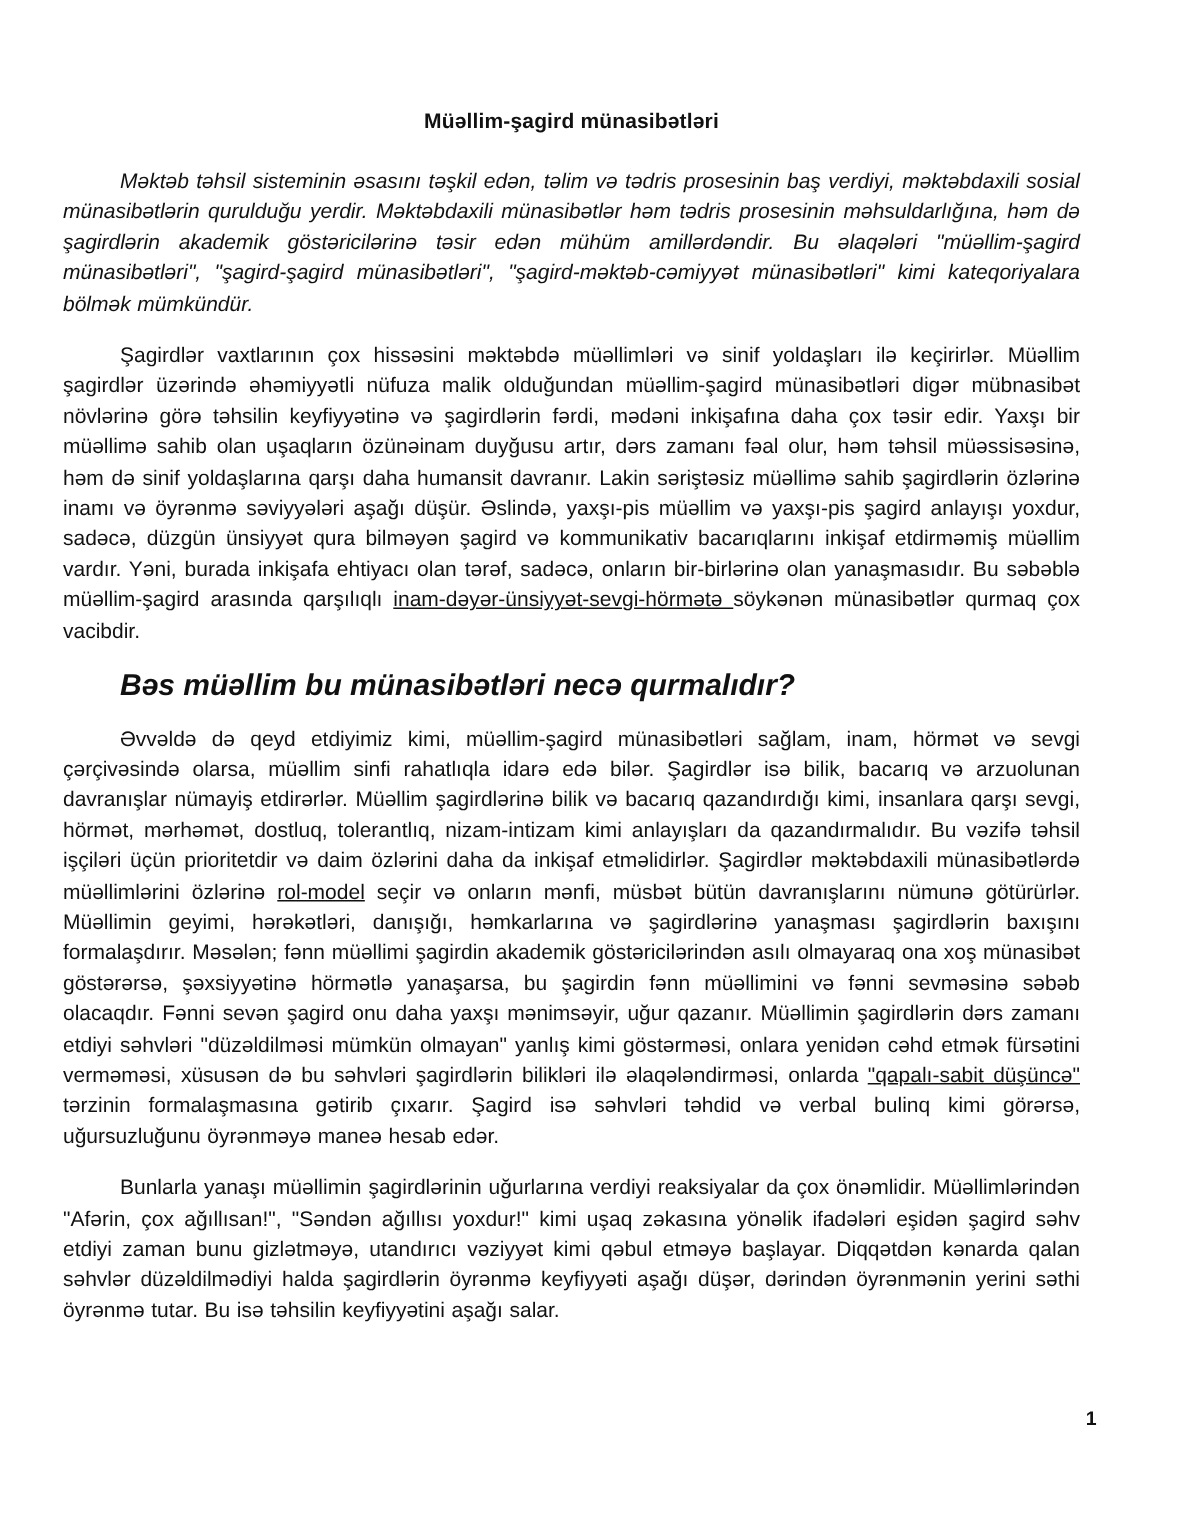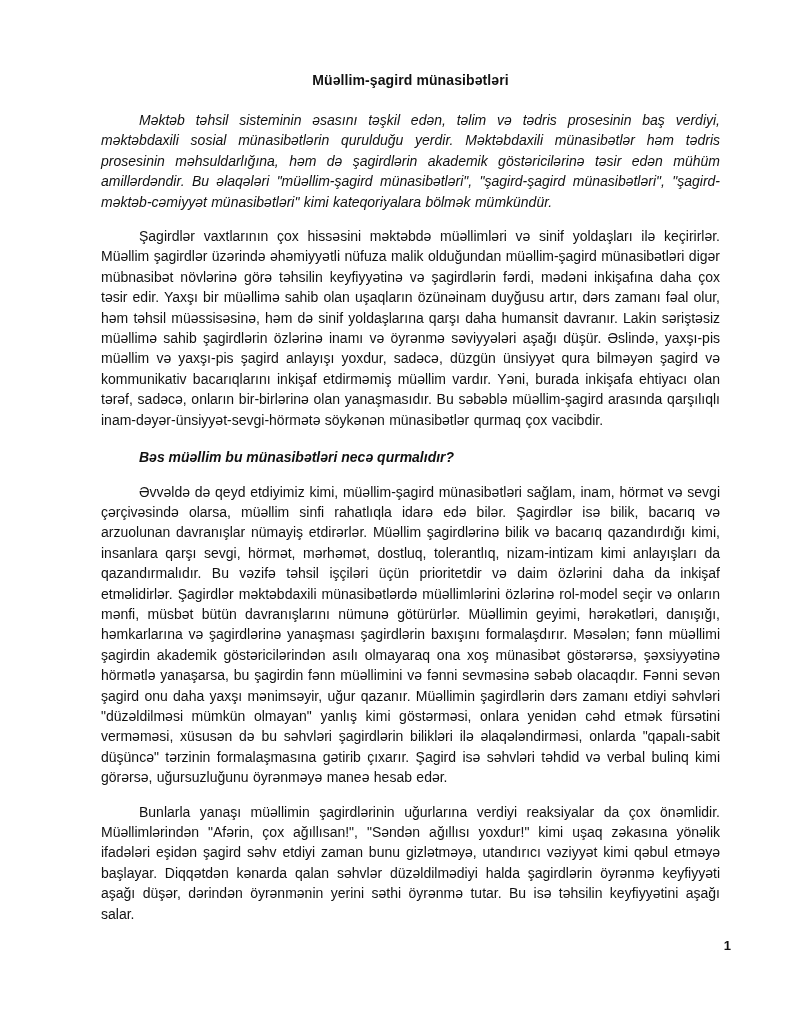--- a/index.html
+++ b/index.html
@@ -7,21 +7,21 @@
     padding: 0;
     background: #ffffff;
   }
   .page {
     position: relative;
     width: 791px;
     height: 1024px;
     margin: 0 auto;
     background: #ffffff;
     box-sizing: border-box;
-    padding: 72px 71px 0 101px;
+    padding: 72px 71px 0 42px;
     font-family: "Liberation Sans", "DejaVu Sans", sans-serif;
     color: #111111;
     overflow: hidden;
   }
   .title {
     margin: 0;
     text-align: center;
     font-size: 14px;
     font-weight: bold;
     letter-spacing: 0.1px;
@@ -33,27 +33,28 @@
     text-align: justify;
     text-indent: 38px;
     word-spacing: 0.5px;
   }
   p.body.first {
     margin-top: 22px;
     font-style: italic;
   }
   .subheading {
     margin: 17px 0 0 0;
-    font-size: 14px;
+    font-size: 20px;
     font-weight: bold;
     font-style: italic;
     text-indent: 38px;
     line-height: 20.4px;
   }
   .u {
+    text-decoration: underline;
   }
   .page-number {
     position: absolute;
     top: 938px;
     right: 60px;
     font-size: 13px;
     font-weight: bold;
   }
 </style>
 </head>

